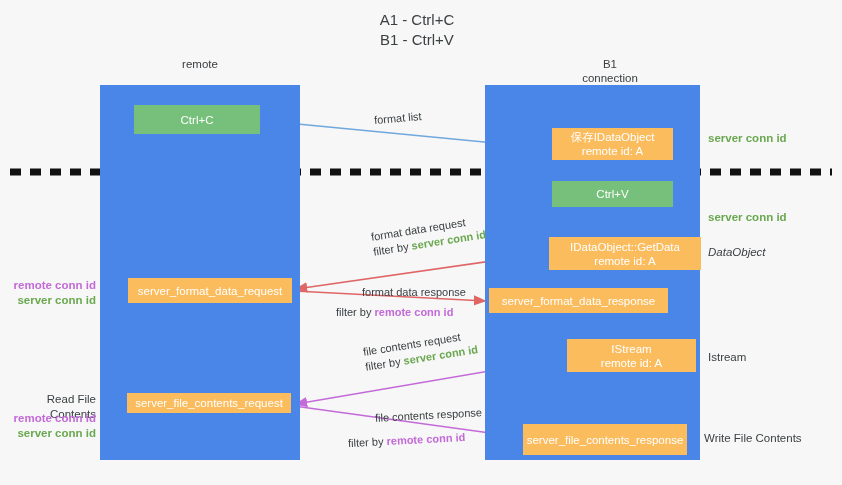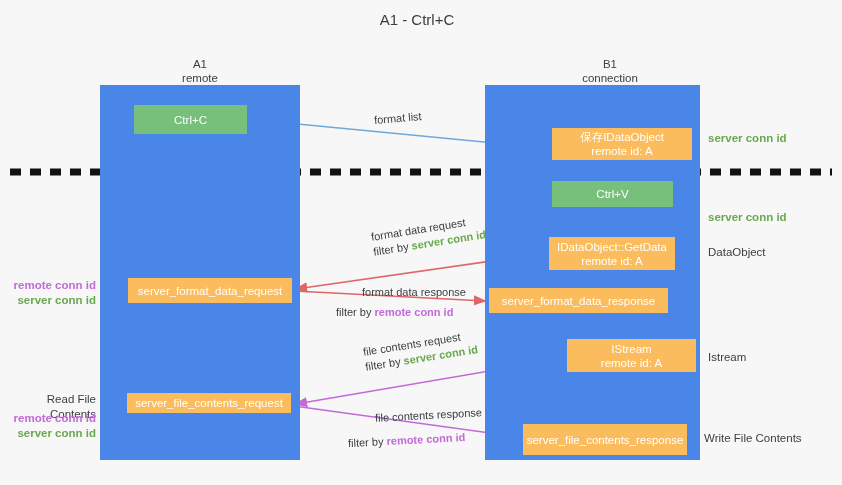--- a/index.html
+++ b/index.html
@@ -58,42 +58,42 @@
     justify-content: center;
     color: #ffffff;
     font-size: 11.5px;
     line-height: 14px;
     text-align: center;
     padding: 2px 4px;
   }
   .box.green { background: #76c07b; }
   .box.orange { background: #fbbc5e; }
 
-  #box-ctrlc { left: 134px; top: 105px; width: 113px; height: 29px; }
-  #box-idataobject { left: 552px; top: 128px; width: 140px; height: 32px; }
+  #box-ctrlc { left: 134px; top: 105px; width: 126px; height: 29px; }
+  #box-idataobject { left: 552px; top: 128px; width: 121px; height: 32px; }
   #box-ctrlv { left: 552px; top: 181px; width: 121px; height: 26px; }
-  #box-getdata { left: 549px; top: 237px; width: 126px; height: 33px; }
+  #box-getdata { left: 549px; top: 237px; width: 152px; height: 33px; }
   #box-istream { left: 567px; top: 339px; width: 129px; height: 33px; }
   #box-fmt-req { left: 128px; top: 278px; width: 164px; height: 25px; }
   #box-fmt-resp { left: 489px; top: 288px; width: 179px; height: 25px; }
   #box-file-req { left: 127px; top: 393px; width: 164px; height: 20px; }
   #box-file-resp { left: 523px; top: 424px; width: 164px; height: 31px; }
 
   
   .side-label {
     font-size: 11.5px;
     line-height: 15px;
   }
   .green-t { color: #6aa84f; font-weight: bold; }
   .mag-t { color: #c36ad8; font-weight: bold; }
   .plain-t { color: #3c4043; }
 
   #lbl-server-1 { left: 708px; top: 131px; }
   #lbl-server-2 { left: 708px; top: 210px; }
-  #lbl-dataobject { left: 708px; top: 245px; }
+  #lbl-dataobject { left: 708px; top: 245px; font-style: italic; }
   #lbl-istream { left: 708px; top: 350px; }
   #lbl-writefile { left: 704px; top: 431px; }
 
   #lbl-left-conn1 { left: 8px; top: 278px; text-align: right; width: 88px; }
   #lbl-readfile { left: 8px; top: 392px; text-align: right; width: 88px; }
   #lbl-left-conn2 { left: 8px; top: 411px; text-align: right; width: 88px; }
 
   
   .edge-label {
     font-size: 11px;
@@ -152,24 +152,24 @@
 
     <line x1="295" y1="291" x2="485" y2="301" stroke="#e06666" stroke-width="1.6" marker-end="url(#ar-red)"></line>
 
     <line x1="566" y1="358" x2="296" y2="404" stroke="#c36ad8" stroke-width="1.6" marker-end="url(#ar-mag)"></line>
 
     <line x1="294" y1="406" x2="519" y2="437" stroke="#c36ad8" stroke-width="1.6" marker-end="url(#ar-mag)"></line>
   </svg>
 
   <div class="abs" id="title">
     <div>A1 - Ctrl+C</div>
+    <div>B1 - Ctrl+V</div>
   </div>
 
   <div class="abs col-header" id="hdr-a1">
-    <div>A1</div>
     <div>remote</div>
   </div>
   <div class="abs col-header" id="hdr-b1">
     <div>B1</div>
     <div>connection</div>
   </div>
 
   <div class="abs lane" id="lane-a1"></div>
   <div class="abs lane" id="lane-b1"></div>
 

